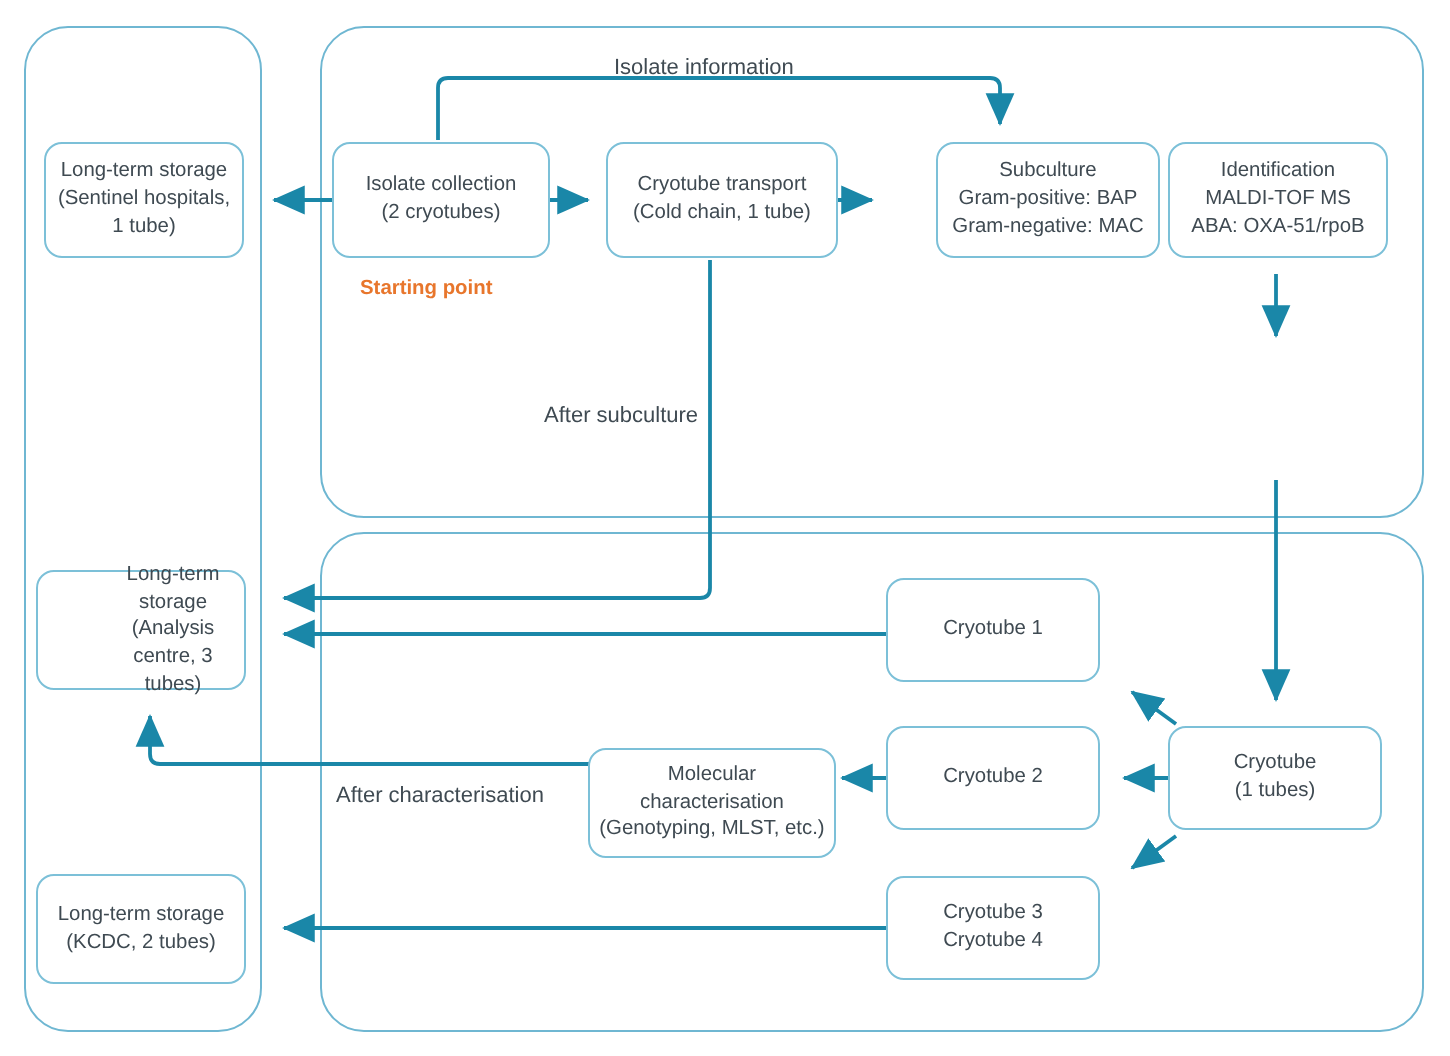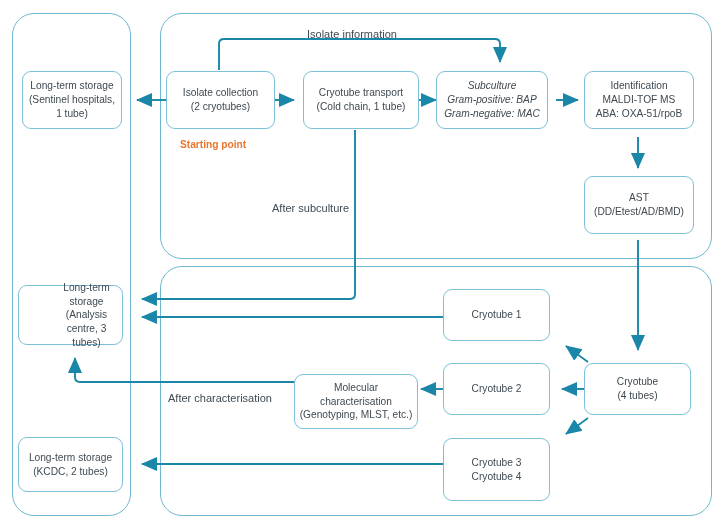--- a/index.html
+++ b/index.html
@@ -119,36 +119,32 @@
   <div class="node" style="left:166px;top:71px;width:109px;height:58px;">
     <span class="lines">Isolate collection
 (2 cryotubes)</span>
   </div>
 
   <div class="node" style="left:303px;top:71px;width:116px;height:58px;">
     <span class="lines">Cryotube transport
 (Cold chain, 1 tube)</span>
   </div>
 
-  <div class="node" style="left:436px;top:71px;width:112px;height:58px;font-style:italic;">
+  <div class="node" style="left:468px;top:71px;width:112px;height:58px;">
     <span class="lines">Subculture
 Gram-positive: BAP
 Gram-negative: MAC</span>
   </div>
 
   <div class="node" style="left:584px;top:71px;width:110px;height:58px;">
     <span class="lines">Identification
 MALDI-TOF MS
 ABA: OXA-51/rpoB</span>
   </div>
 
-  <div class="node" style="left:584px;top:176px;width:110px;height:58px;">
-    <span class="lines">AST
-(DD/Etest/AD/BMD)</span>
-  </div>
 
   <div class="node" style="left:18px;top:285px;width:105px;height:60px;padding-left:36px;">
     <span class="lines">Long-term
 storage
 (Analysis centre, 3 tubes)</span>
   </div>
 
   <div class="node" style="left:443px;top:289px;width:107px;height:52px;">
     <span class="lines">Cryotube 1</span>
   </div>
@@ -158,29 +154,29 @@
 characterisation
 (Genotyping, MLST, etc.)</span>
   </div>
 
   <div class="node" style="left:443px;top:363px;width:107px;height:52px;">
     <span class="lines">Cryotube 2</span>
   </div>
 
   <div class="node" style="left:584px;top:363px;width:107px;height:52px;">
     <span class="lines">Cryotube
-(4 tubes)</span>
+(1 tubes)</span>
   </div>
 
   <div class="node" style="left:18px;top:437px;width:105px;height:55px;">
     <span class="lines">Long-term storage
 (KCDC, 2 tubes)</span>
   </div>
 
-  <div class="node" style="left:443px;top:438px;width:107px;height:63px;">
+  <div class="node" style="left:443px;top:438px;width:107px;height:52px;">
     <span class="lines">Cryotube 3
 Cryotube 4</span>
   </div>
 
   <div class="edge-label" style="left:307px;top:28px;">Isolate information</div>
 
   <div class="edge-label" style="left:272px;top:202px;">After subculture</div>
 
   <div class="edge-label" style="left:168px;top:392px;">After characterisation</div>
 

